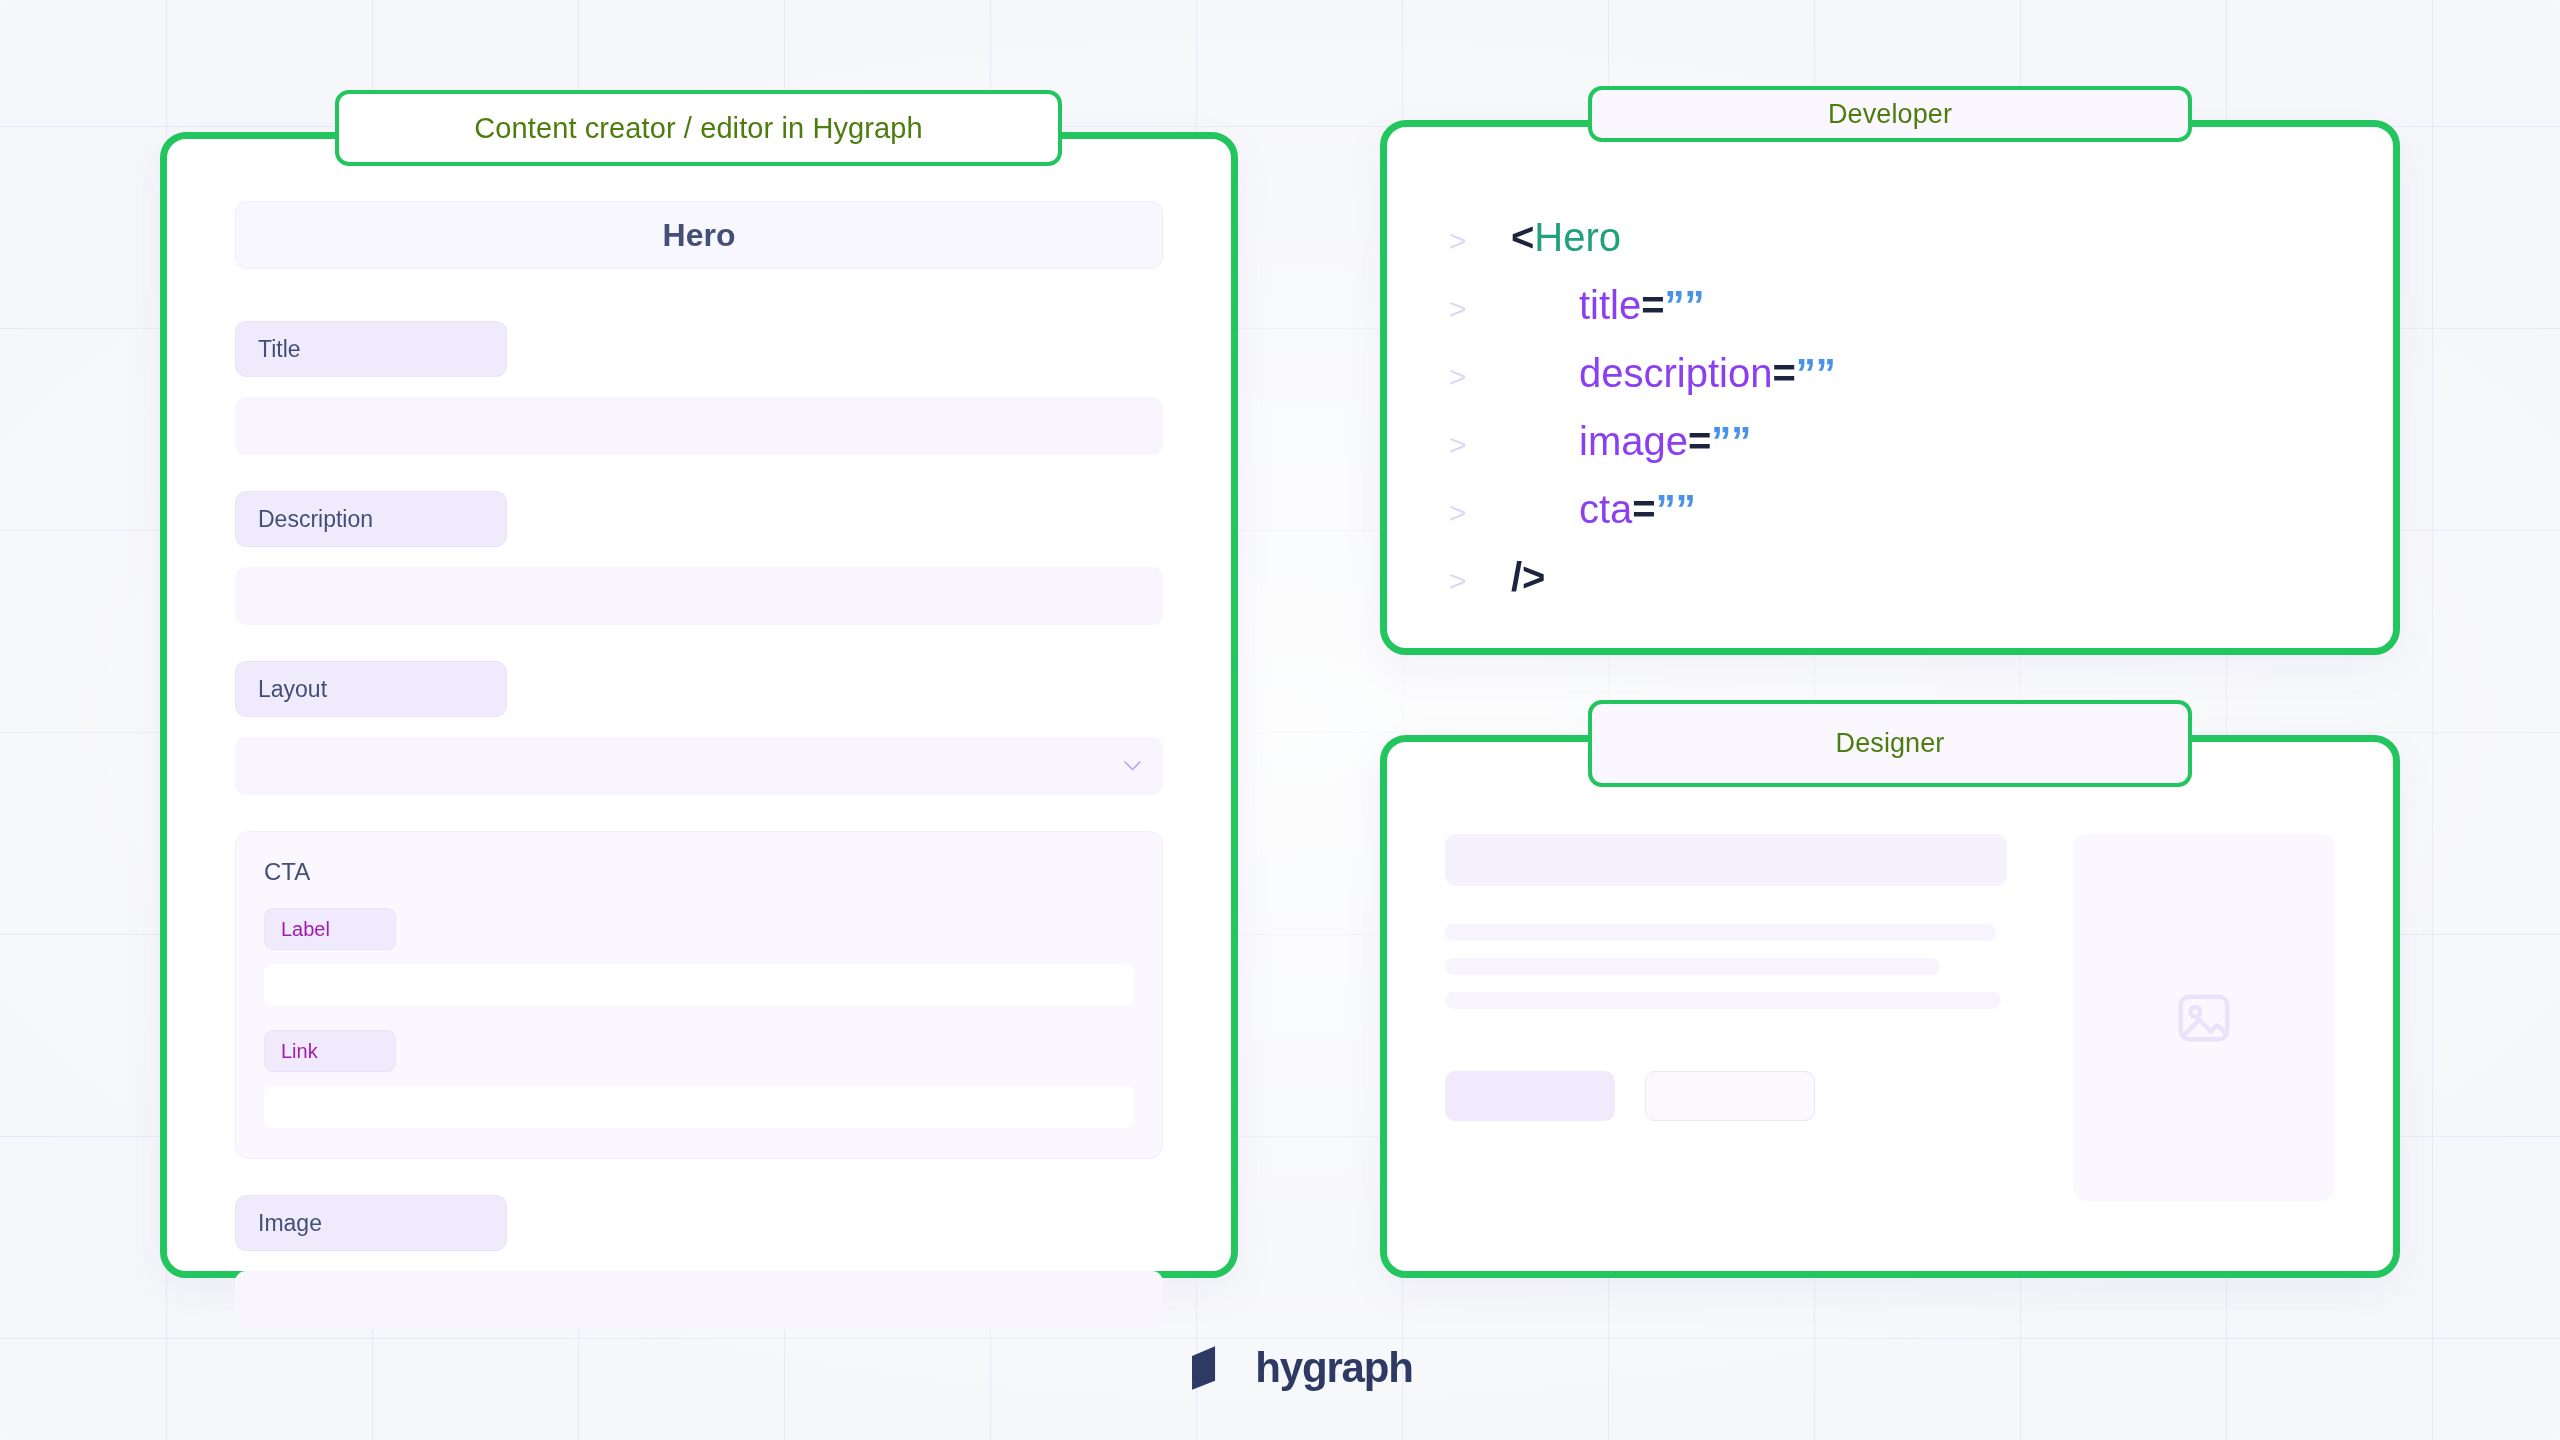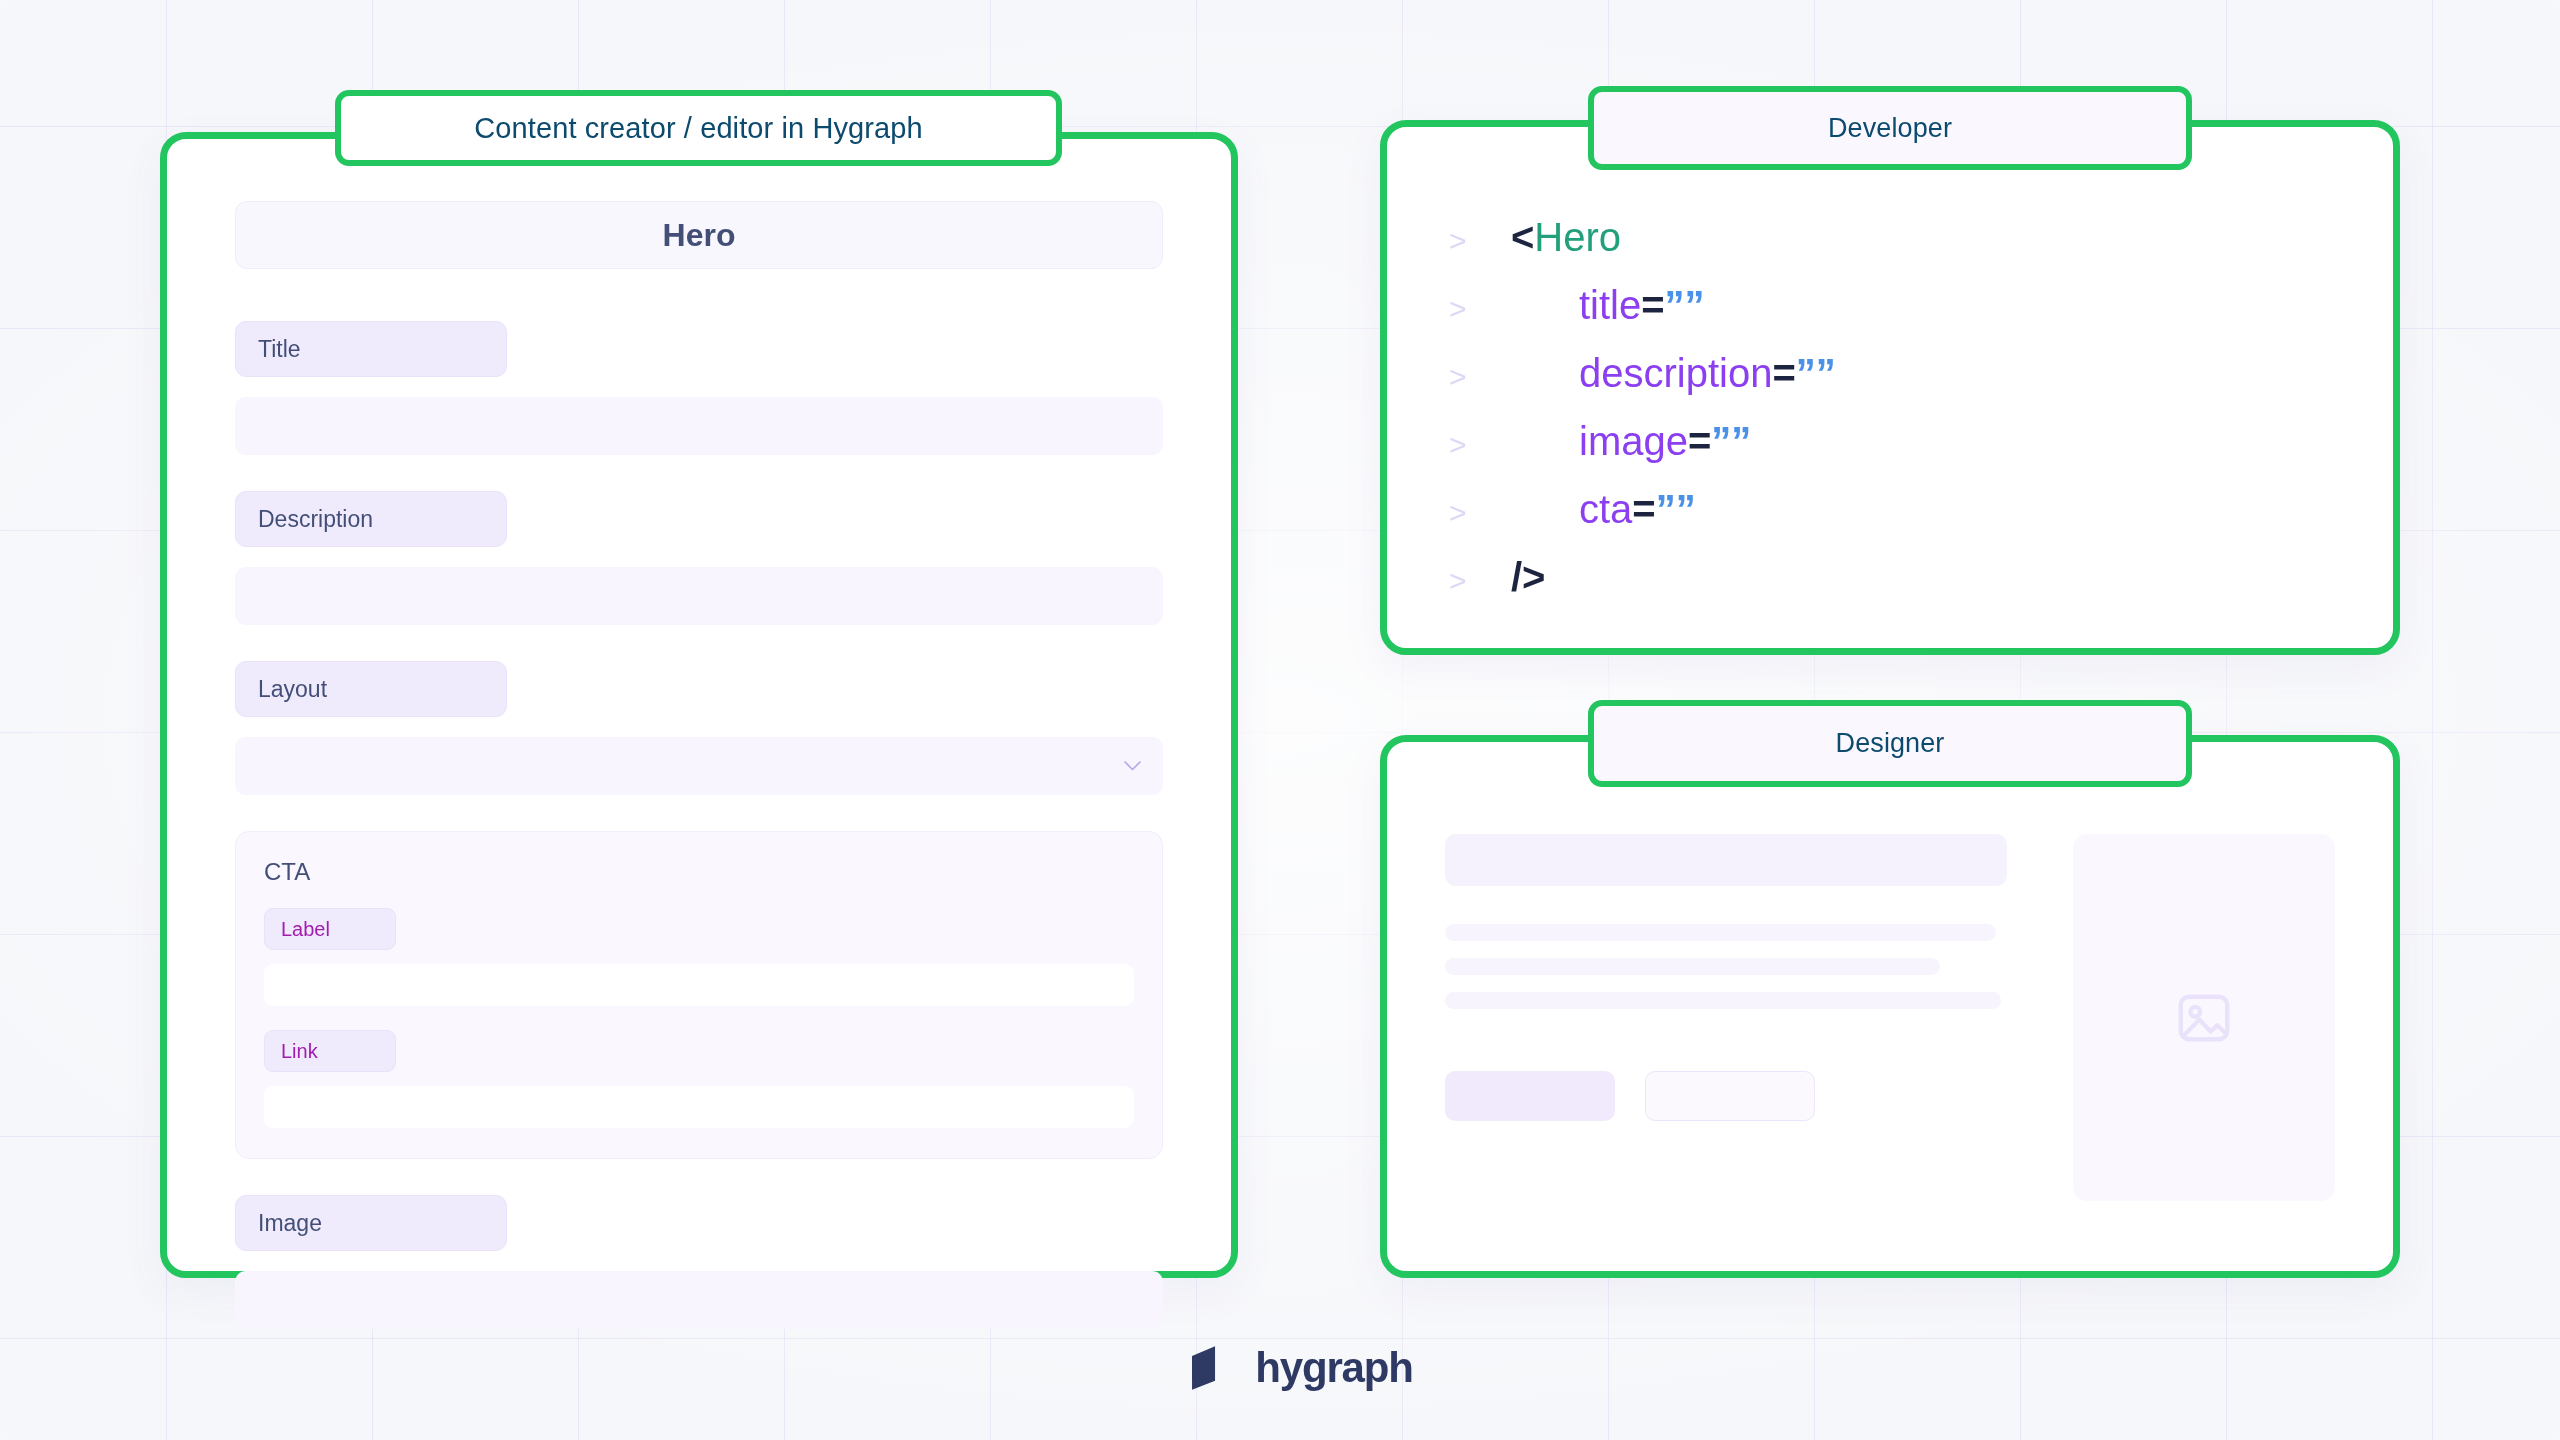--- a/index.html
+++ b/index.html
@@ -46,23 +46,23 @@
     border-radius: 26px;
     box-shadow: 0 14px 40px rgba(109, 96, 180, 0.07);
   }
 
   
   .tab-label {
     position: absolute;
     display: flex;
     align-items: center;
     justify-content: center;
-    border: 6px solid #22c55e;
+    border: 4px solid #22c55e;
     border-radius: 14px;
-    color: #0c4a6e;
+    color: #4d7c0f;
     letter-spacing: 0.1px;
     z-index: 6;
   }
   .tab-label.white { background: #ffffff; }
   .tab-label.tint  { background: #faf8fe; }
 
   
   #editor-card {
     left: 160px;
     top: 132px;
@@ -174,21 +174,21 @@
   #dev-card {
     left: 1380px;
     top: 120px;
     width: 1020px;
     height: 535px;
   }
   #dev-label {
     left: 1588px;
     top: 86px;
     width: 604px;
-    height: 84px;
+    height: 56px;
     font-size: 27px;
   }
 
   .code {
     position: absolute;
     left: 62px;
     top: 78px;
     font-family: "Liberation Sans", sans-serif;
     font-size: 40px;
     line-height: 64px;

